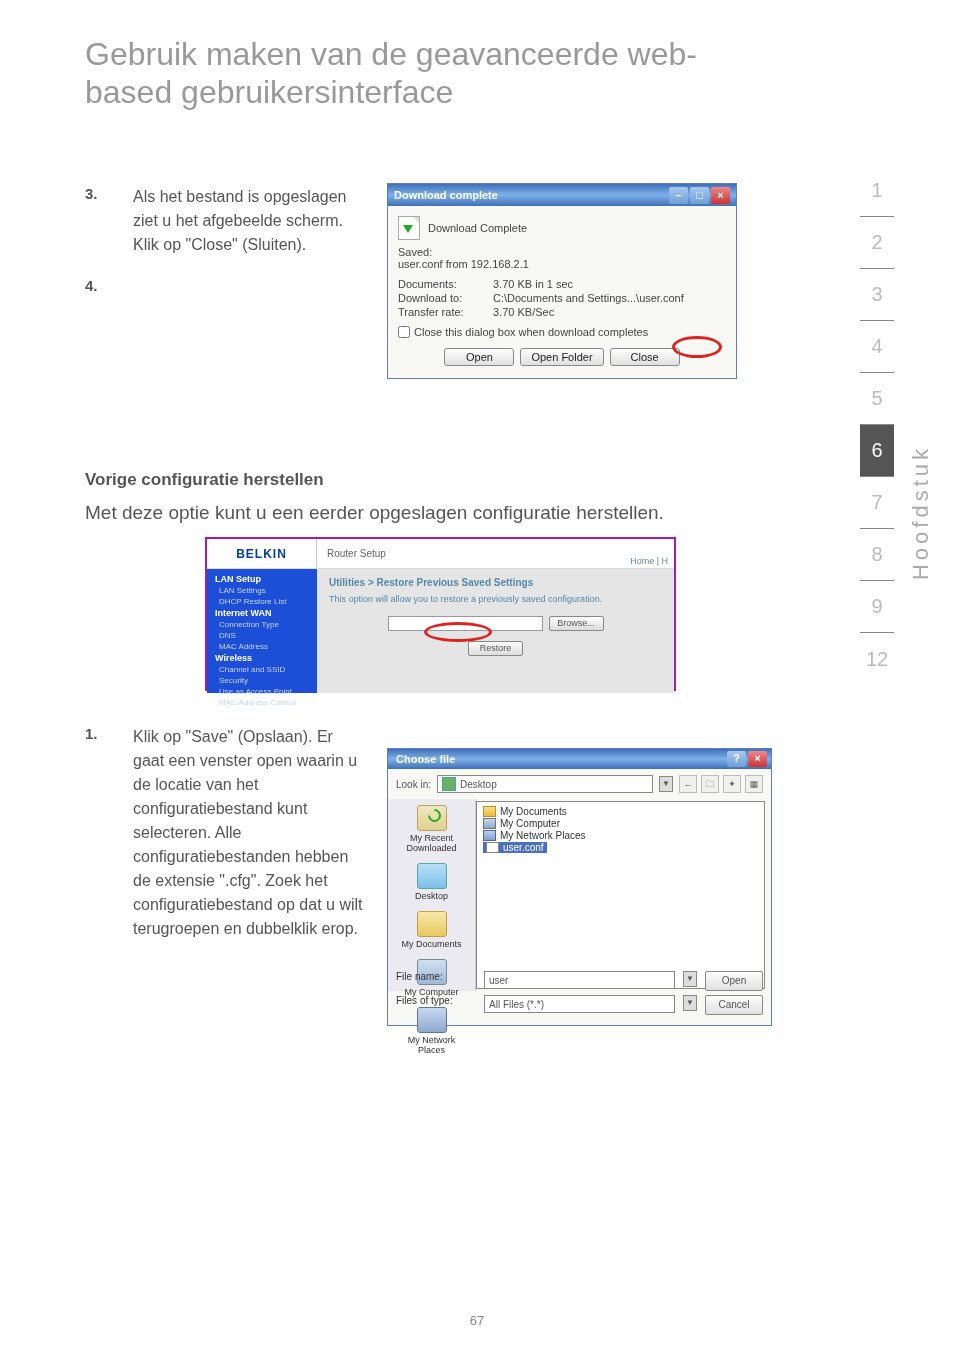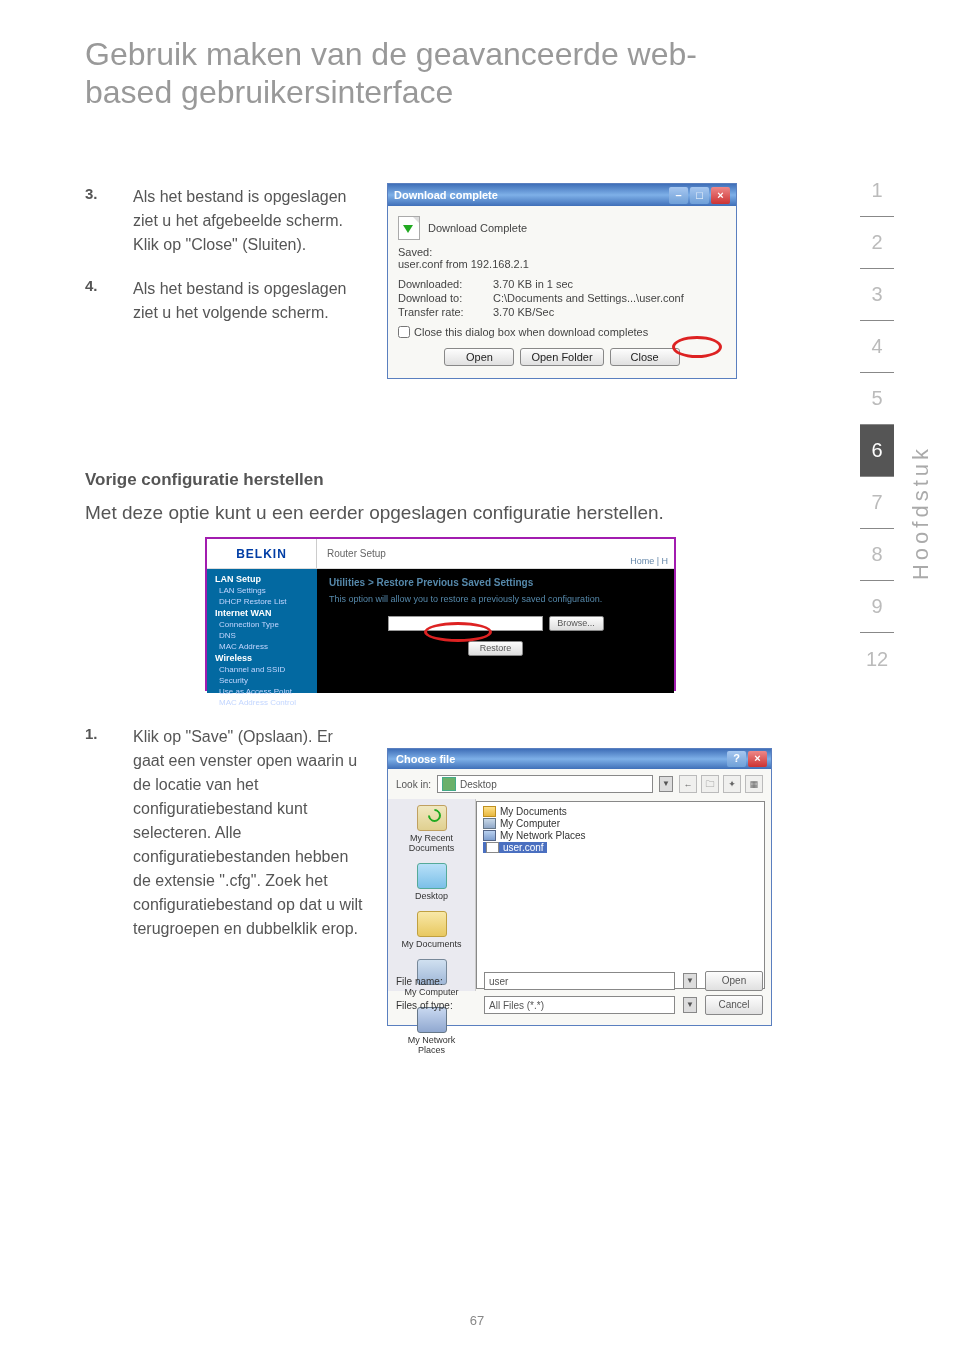--- a/index.html
+++ b/index.html
@@ -156,26 +156,26 @@
     }
     .router-logo{
       width:110px; display:flex; align-items:center; justify-content:center;
       color:#003da5; font-weight:bold; font-size:12px; letter-spacing:1px;
       border-right:1px solid #ccc;
     }
     .router-title{flex:1;display:flex;align-items:center;padding-left:10px;color:#666;font-size:10px;}
     .router-meta{display:flex;align-items:flex-end;padding:2px 6px;color:#68a;font-size:9px;}
     .router-body{display:flex;height:124px;}
     .router-sidebar{
-      width:110px; background:#0369a1; color:#fff; padding:5px 0 5px 8px; font-size:8px;
+      width:110px; background:#1d4ed8; color:#fff; padding:5px 0 5px 8px; font-size:8px;
       display:flex; flex-direction:column; gap:2px;
     }
     .router-sidebar .head{font-weight:bold;font-size:9px;color:#fff;}
     .router-sidebar .sub{color:#c3d6ff;font-size:8px;padding-left:4px;}
-    .router-content{flex:1;padding:8px 12px;background:#000000;position:relative;}
+    .router-content{flex:1;padding:8px 12px;background:#e5e5e5;position:relative;}
     .router-content .crumb{color:#58a;font-weight:bold;font-size:10px;margin-bottom:6px;}
     .router-content .desc{color:#58a;font-size:9px;margin-bottom:12px;}
     .input-line{display:flex;align-items:center;gap:6px;margin-bottom:10px;justify-content:center;}
     .input-box{width:155px;height:15px;border:1px solid #999;background:#fff;}
     .browse-btn{width:55px;height:15px;border:1px solid #888;background:linear-gradient(#fdfdfd,#ddd);font-size:9px;text-align:center;line-height:13px;border-radius:2px;}
     .restore-btn{width:55px;height:15px;border:1px solid #888;background:linear-gradient(#fdfdfd,#ddd);font-size:9px;text-align:center;line-height:13px;margin:0 auto;display:block;border-radius:2px;}
     
     .step-list-2{
       position:absolute; left:85px; top:725px; width:280px;
     }
@@ -219,21 +219,21 @@
     .icon-computer{background:linear-gradient(#d0e0f0,#a0b8d8);border:1px solid #789;border-radius:3px;}
     .icon-network{background:linear-gradient(#c8d8f0,#90a8d0);border:1px solid #678;border-radius:3px;}
     .file-area{flex:1;background:#fff;border:1px solid #888;margin:2px 6px 2px 0;padding:4px 6px;}
     .file-area .folder{display:flex;align-items:center;gap:4px;font-size:10px;color:#333;margin-bottom:1px;}
     .folder-icon{width:13px;height:11px;background:linear-gradient(#fee088,#e8b840);border:1px solid #c09020;}
     .comp-icon{width:13px;height:11px;background:linear-gradient(#c8d8e8,#90a8c8);border:1px solid #678;}
     .net-icon{width:13px;height:11px;background:linear-gradient(#b8d0f0,#80a0d0);border:1px solid #568;}
     .selected-file{background:#4a6fc0;color:#fff;padding:0 3px;display:inline-flex;align-items:center;gap:4px;}
     .conf-icon{width:13px;height:11px;background:#fff;border:1px solid #888;}
     .bottom-rows{position:absolute;bottom:6px;left:8px;right:8px;}
-    .brow{display:flex;align-items:center;gap:8px;margin-bottom:4px;}
+    .brow{display:flex;align-items:flex-start;gap:8px;margin-bottom:4px;}
     .brow .label{width:80px;font-size:10px;color:#333;}
     .brow .dd{flex:1;height:18px;border:1px solid #888;background:#fff;padding:0 4px;font-size:10px;display:flex;align-items:center;}
     .brow .dd-arr{width:14px;height:16px;background:#ddd;border:1px solid #888;font-size:8px;text-align:center;line-height:14px;}
     .brow .btn{width:58px;height:20px;border:1px solid #888;background:linear-gradient(#fdfdfd,#e0e0e0);font-size:10px;text-align:center;line-height:18px;border-radius:2px;}
     .page-number{
       position:absolute; bottom:35px; left:0; right:0;
       text-align:center; font-size:13px; color:#888;
     }
   </style>
 </head>
@@ -259,21 +259,20 @@
 
 <div class="vertical-label">Hoofdstuk</div>
 
 <div class="step-list">
   <div class="step-item">
     <div class="step-num">3.</div>
     <div class="step-text">Als het bestand is opgeslagen ziet u het afgebeelde scherm. Klik op "Close" (Sluiten).</div>
   </div>
   <div class="step-item">
     <div class="step-num">4.</div>
-    <div class="step-text">Als het bestand is opgeslagen ziet u het volgende scherm.</div>
   </div>
 </div>
 
 <div class="download-dialog">
   <div class="dialog-titlebar">
     <span>Download complete</span>
     <span class="titlebar-spacer"></span>
     <span class="win-btn win-min">–</span>
     <span class="win-btn win-max">□</span>
     <span class="win-btn win-close">×</span>
@@ -281,21 +280,21 @@
   <div class="dialog-body">
     <div class="dl-complete-line">
       <span class="file-icon">
           <span class="green-arrow"></span>
         </span>
       <span>Download Complete</span>
     </div>
     <div class="saved-label">Saved:</div>
     <div style="margin-bottom:8px;">user.conf from 192.168.2.1</div>
     <div class="dialog-row">
-      <span class="label">Downloaded:</span>
+      <span class="label">Documents:</span>
       <span class="val">3.70 KB in 1 sec</span>
     </div>
     <div class="dialog-row">
       <span class="label">Download to:</span>
       <span class="val">C:\Documents and Settings...\user.conf</span>
     </div>
     <div class="dialog-row">
       <span class="label">Transfer rate:</span>
       <span class="val">3.70 KB/Sec</span>
     </div>
@@ -374,21 +373,21 @@
       <span class="nav-icon">🗀</span>
       <span class="nav-icon">✦</span>
       <span class="nav-icon">▦</span>
     </div>
   </div>
   <div class="choose-body">
     <div class="places-bar">
       <div class="place-item">
         <div class="place-icon icon-recent"></div>
         <span style="white-space:pre-line;">My Recent
-Documents</span>
+Downloaded</span>
       </div>
       <div class="place-item">
         <div class="place-icon icon-desktop"></div>
         <span>Desktop</span>
       </div>
       <div class="place-item">
         <div class="place-icon icon-docs"></div>
         <span>My Documents</span>
       </div>
       <div class="place-item">

